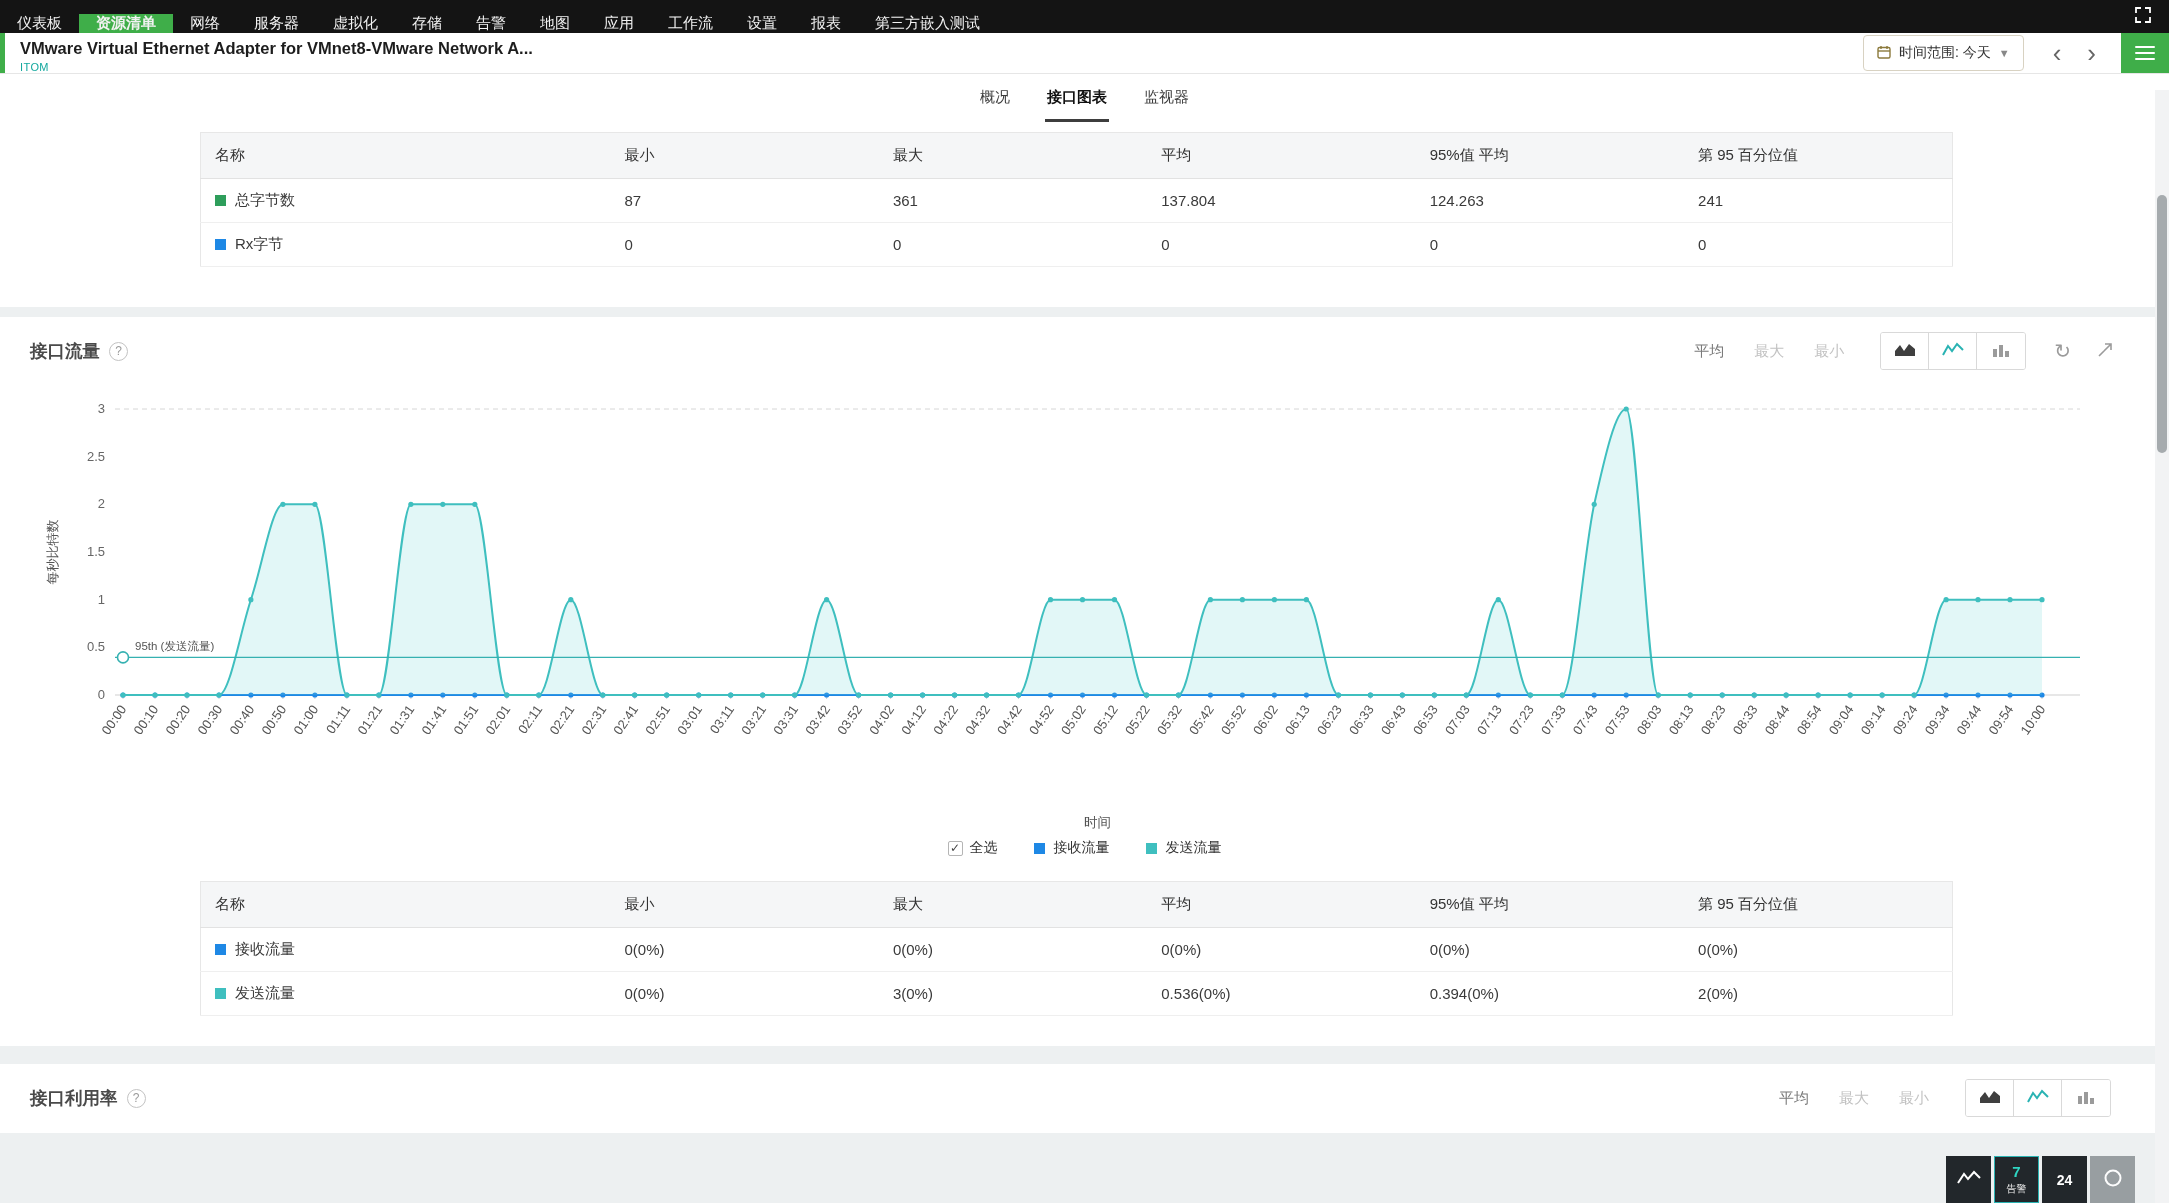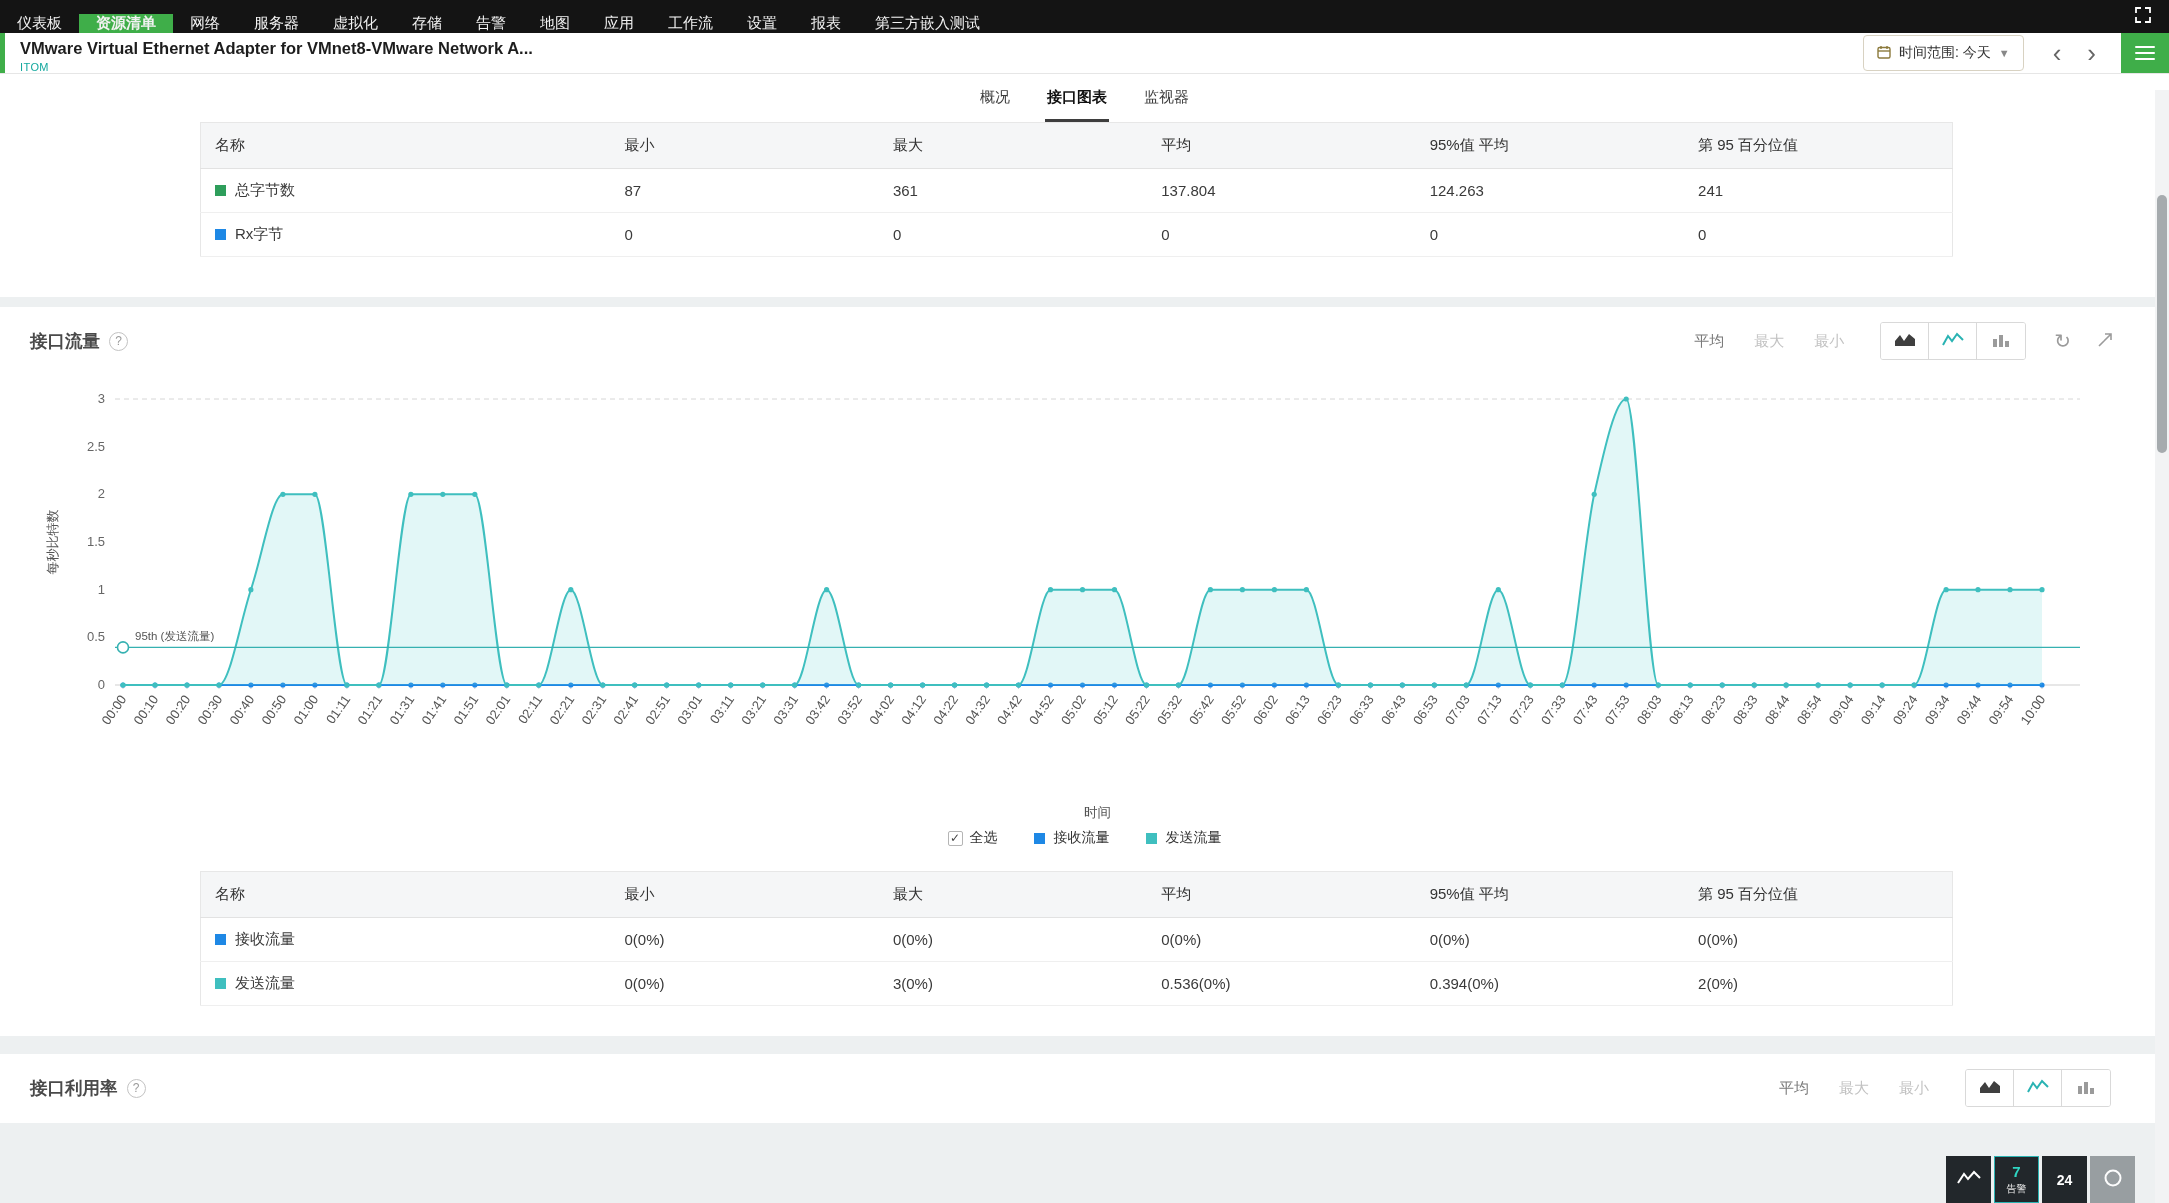--- a/index.html
+++ b/index.html
@@ -27,21 +27,21 @@
   .chev { font-size: 26px; color: #666; padding: 0 13px; cursor: pointer; line-height: 1; }
   .menu-btn { width: 48px; height: 100%; background: #3fae49; border: none; display: flex; align-items: center; justify-content: center; cursor: pointer; margin-left: 12px; }
   .hamburger i { display: block; width: 20px; height: 2px; background: #fff; margin: 4px 0; border-radius: 1px; }
   
   .card { background: #fff; }
   .card-top { padding-bottom: 40px; }
   .tabsbar { height: 48px; display: flex; justify-content: center; align-items: flex-end; gap: 33px; }
   .tab { font-size: 15px; color: #3c3c3c; padding: 0 2px 12px; cursor: pointer; border-bottom: 3px solid transparent; }
   .tab.active { color: #111; font-weight: bold; border-bottom-color: #3e3e3e; }
   
-  .data-table { width: 1753px; margin-left: 200px; border-collapse: collapse; table-layout: fixed; font-size: 15px; color: #3a3a3a; border: 1px solid #e7e7e7; }
+  .data-table { width: 1753px; margin-left: 200px; border-collapse: collapse; table-layout: fixed; font-size: 15px; color: #3a3a3a; border: 1px solid #e7e7e7; margin-top: 10px; }
   .data-table th { background: #f5f6f7; text-align: left; font-weight: normal; color: #333; padding: 13px 14px; border-bottom: 1px solid #e2e2e2; }
   .data-table th:nth-child(1) { width: 410px; }
   .data-table td { padding: 12px 14px; border-bottom: 1px solid #efefef; background: #fff; }
   .data-table tr.hl td { background: #f0f0f0; }
   .sq { display: inline-block; width: 11px; height: 11px; margin-right: 9px; vertical-align: -1px; }
   
   .card-traffic { margin-top: 10px; padding-bottom: 30px; }
   .section-header { display: flex; align-items: center; padding: 10px 30px 0 30px; height: 58px; }
   .section-title { font-size: 17.5px; font-weight: bold; color: #4a4a4a; }
   .help { width: 19px; height: 19px; border: 1px solid #c3c3c3; border-radius: 50%; color: #9a9a9a; font-size: 12px; display: flex; align-items: center; justify-content: center; margin-left: 9px; cursor: pointer; }

